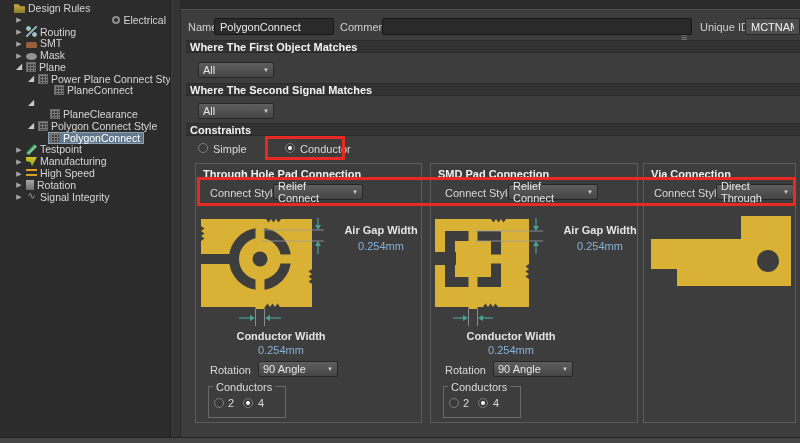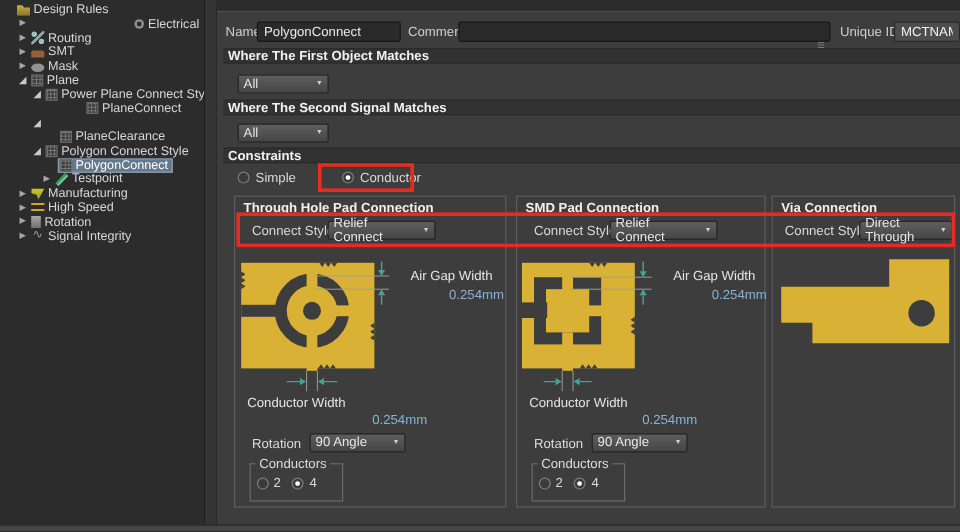--- a/index.html
+++ b/index.html
@@ -53,22 +53,22 @@
   
   .panel{position:absolute;top:163px;height:260px;border:1px solid #5c5c5c;background:#3d3d3d;}
   .ptitle{position:absolute;left:7px;top:4px;font-weight:bold;color:#f0f0f0;white-space:nowrap;}
   .plabel{position:absolute;color:#d9d9d9;white-space:nowrap;}
   .diagram{position:absolute;}
   .cu{fill:var(--yellow);}
   .bgf{fill:#3d3d3d;}
   .dim{stroke:#9f9f9f;stroke-width:0.8;}
   .teal{fill:var(--teal);}
   .teal-l{stroke:var(--teal);stroke-width:1.2;}
-  .dimlabel{position:absolute;color:#e4e4e4;white-space:nowrap;text-align:left;}
-  .dimvalue{position:absolute;color:var(--blue);white-space:nowrap;text-align:right;}
+  .dimlabel{position:absolute;color:#e4e4e4;white-space:nowrap;text-align:center;font-weight:bold;}
+  .dimvalue{position:absolute;color:var(--blue);white-space:nowrap;text-align:center;}
   .cgroup{position:absolute;border:1px solid #6a6a6a;}
   .glegend{position:absolute;left:4px;top:-6px;background:#3d3d3d;padding:0 3px;color:#dcdcdc;}
   
   .red-box{position:absolute;border:3px solid var(--red);pointer-events:none;z-index:60;}
   
   .bstrip{position:absolute;left:0;top:437px;width:800px;height:6px;background:#454545;border-top:1px solid #232323;}
 </style>
 </head>
 <body>
 
@@ -117,21 +117,21 @@
           <span class="tlabel">Plane</span>
         </span>
       </div>
       <div class="trow" style="padding-left: 26px;">
         <span class="exp open">◢</span>
         <span class="tin">
           <span class="ticon i-rule-type"></span>
           <span class="tlabel">Power Plane Connect Style</span>
         </span>
       </div>
-      <div class="trow" style="padding-left: 60px;">
+      <div class="trow" style="padding-left: 42px;">
         <span class="exp"></span>
         <span class="tin">
           <span class="ticon i-rule"></span>
           <span class="tlabel">PlaneConnect</span>
         </span>
       </div>
       <div class="trow" style="padding-left: 26px;">
         <span class="exp open">◢</span>
       </div>
       <div class="trow" style="padding-left: 38px;">
@@ -148,21 +148,21 @@
           <span class="tlabel">Polygon Connect Style</span>
         </span>
       </div>
       <div class="trow sel" style="padding-left: 38px;">
         <span class="exp"></span>
         <span class="tin">
           <span class="ticon i-rule"></span>
           <span class="tlabel">PolygonConnect</span>
         </span>
       </div>
-      <div class="trow" style="padding-left: 14px; margin-left: 20px;">
+      <div class="trow" style="padding-left: 14px;">
         <span class="exp">▶</span>
         <span class="tin">
           <span class="ticon i-testpoint"></span>
           <span class="tlabel">Testpoint</span>
         </span>
       </div>
       <div class="trow" style="padding-left: 14px;">
         <span class="exp">▶</span>
         <span class="tin">
           <span class="ticon i-manufacturing"></span>

